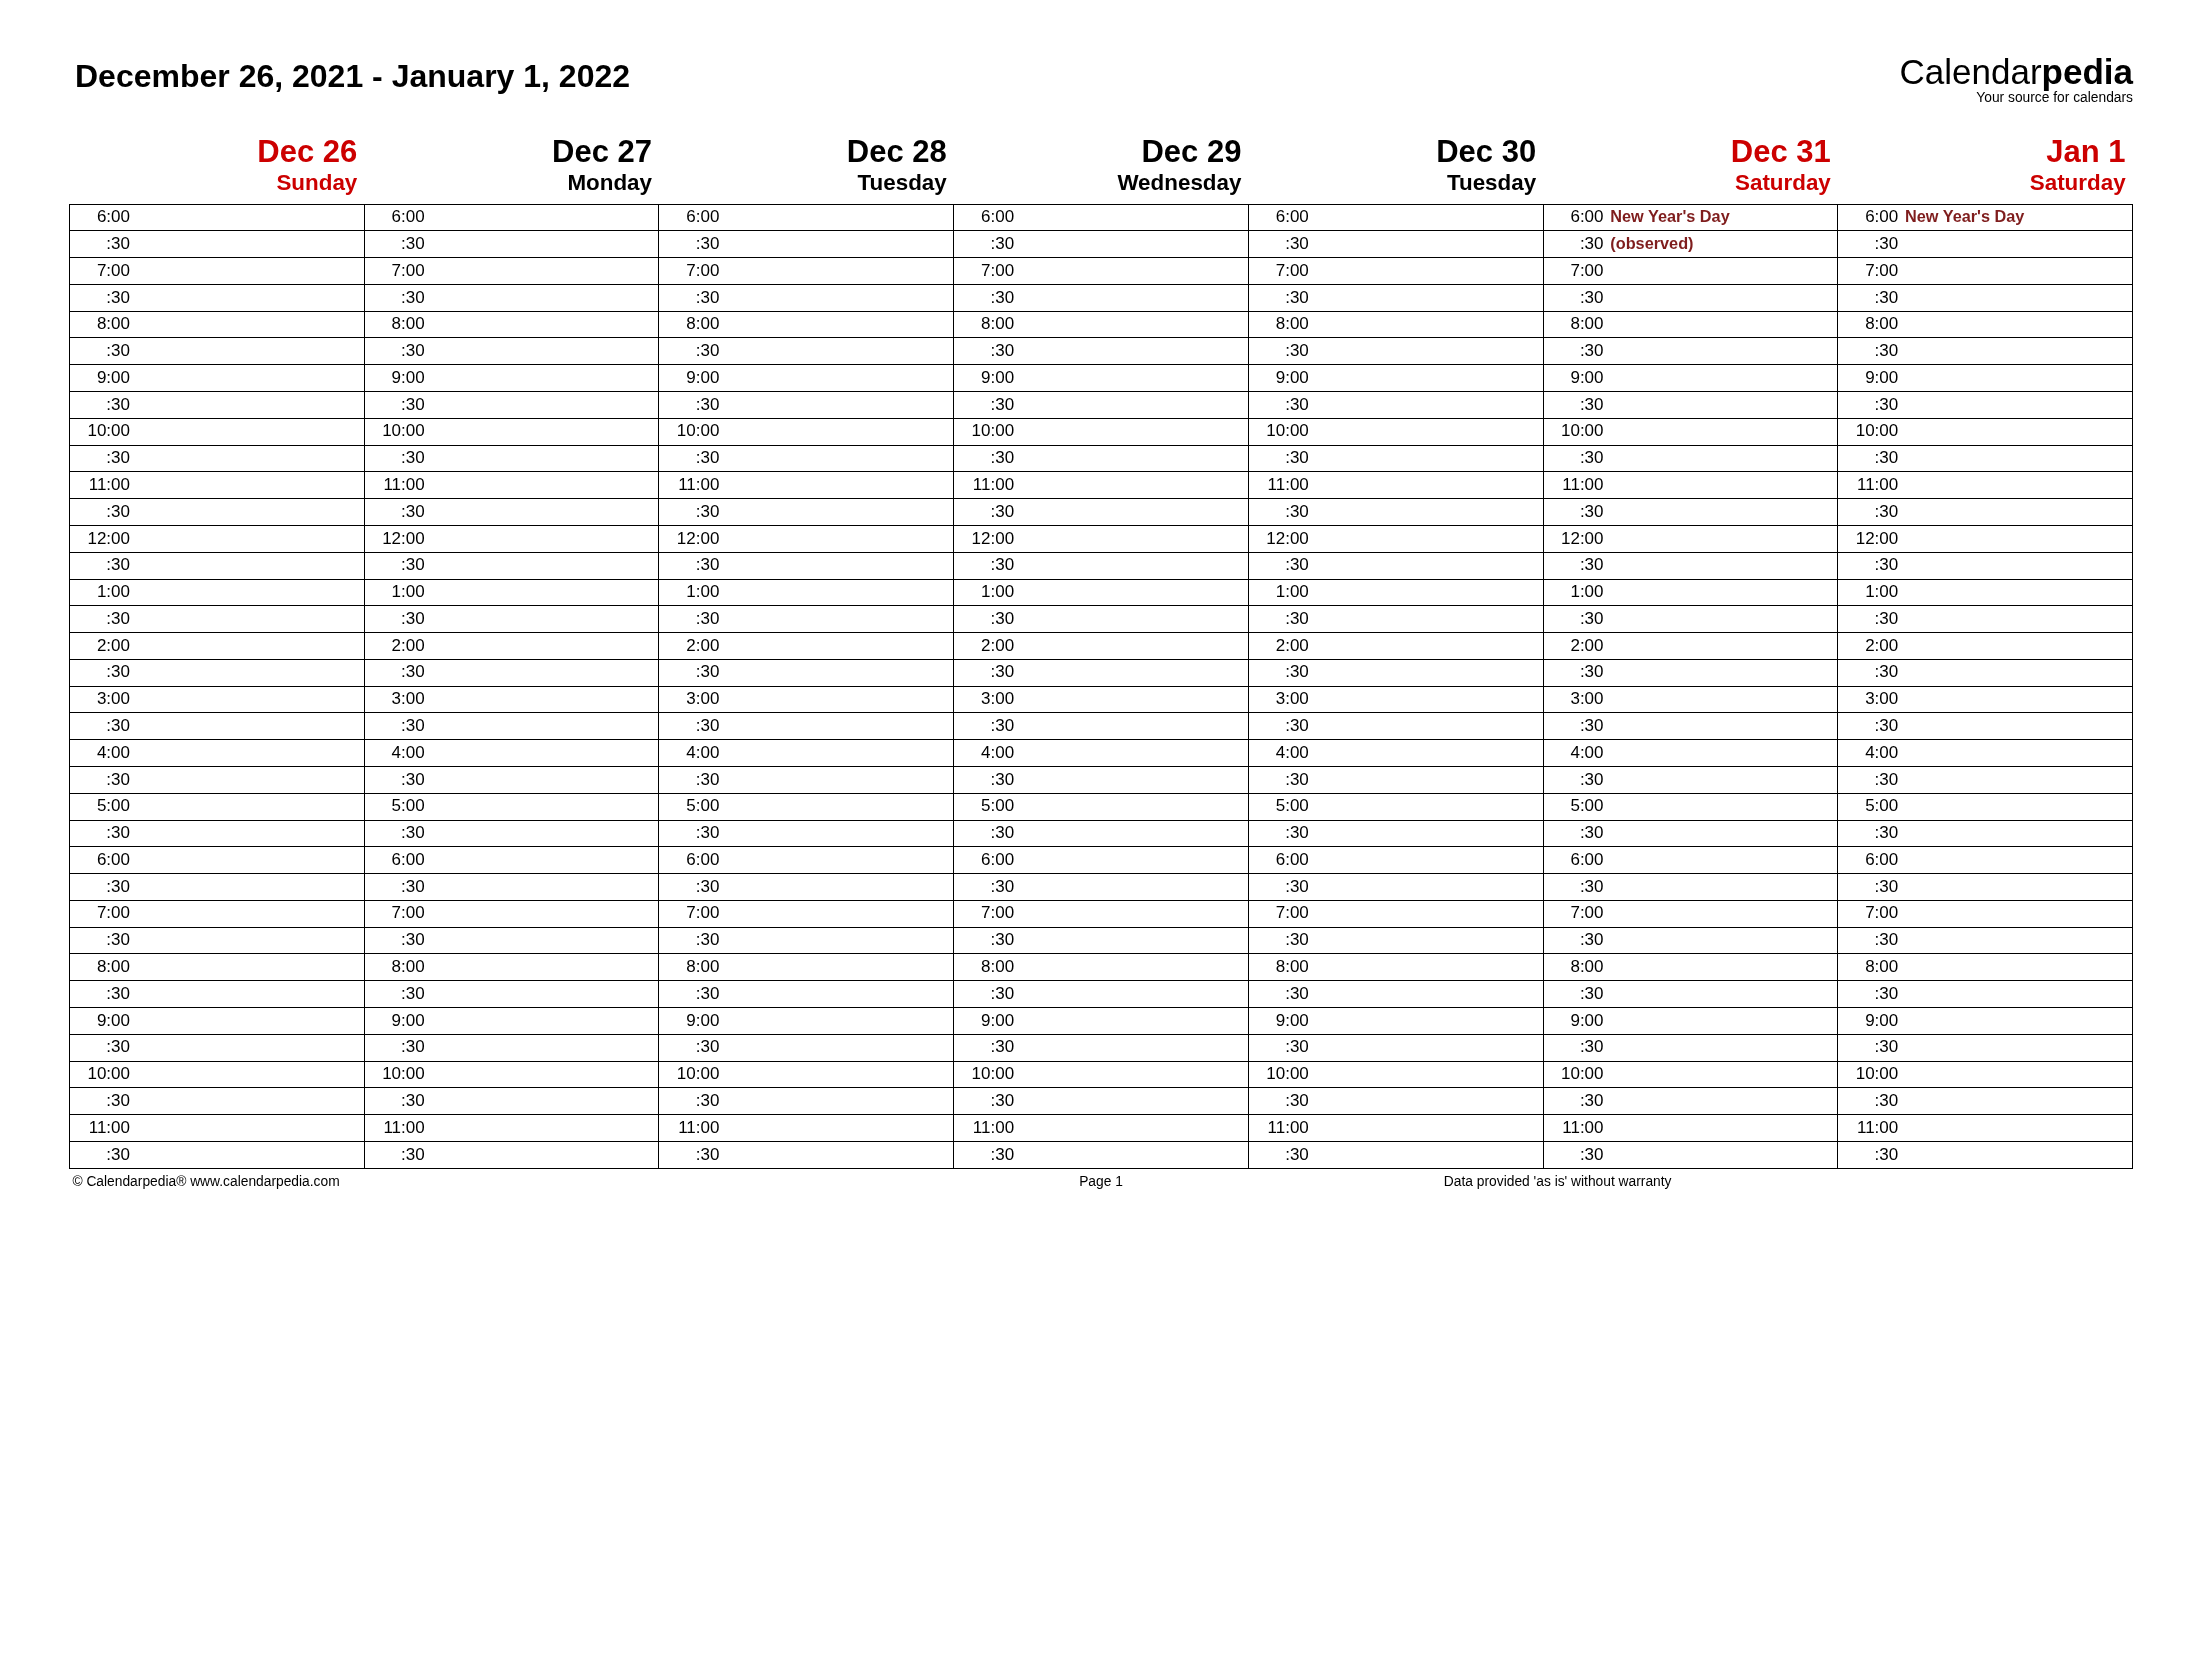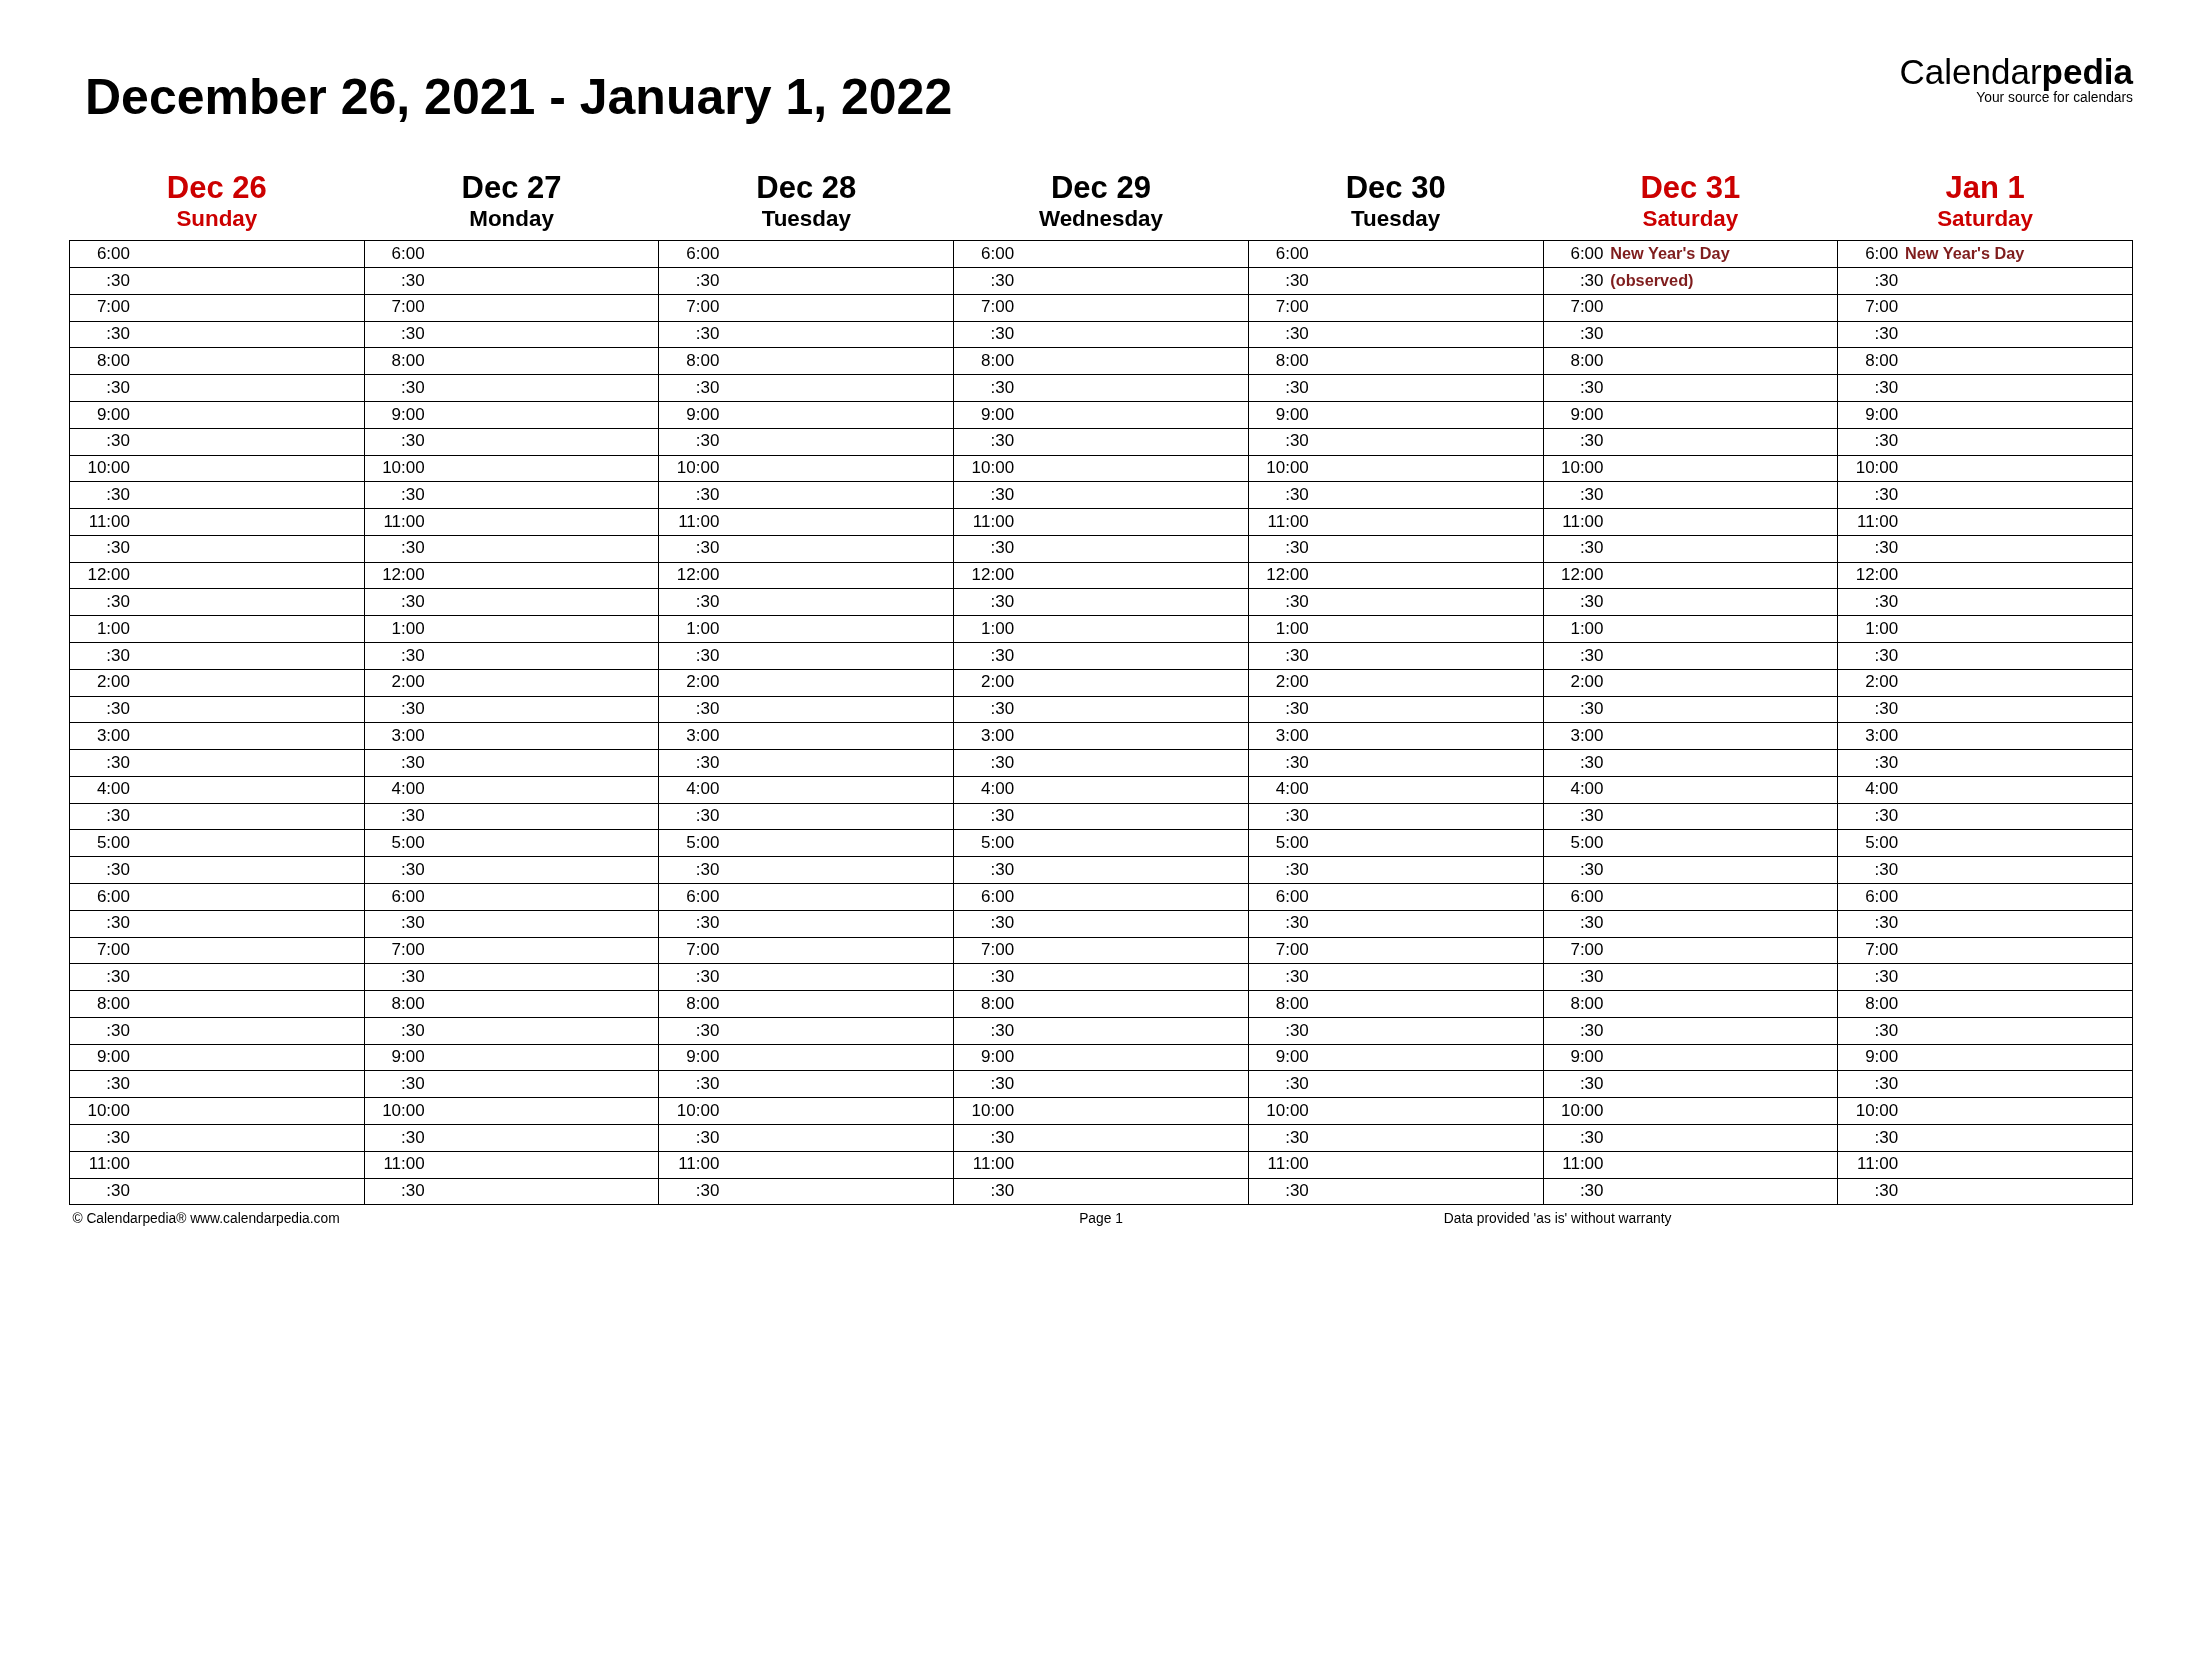--- a/index.html
+++ b/index.html
@@ -12,23 +12,23 @@
   .page {
     width: 100%;
   }
   .header-row {
     display: flex;
     justify-content: space-between;
     align-items: flex-start;
     margin-bottom: 26px;
   }
   .title {
-    font-size: 50px;
-    font-weight: bold;
-    margin: 16px;
+    font-size: 32px;
+    font-weight: bold;
+    margin: 6px;
   }
   .brand {
     text-align: right;
   }
   .brand-name {
     font-size: 35px;
   }
   .brand-bold {
     font-weight: bold;
   }
@@ -44,21 +44,21 @@
   table.cal th, table.cal td {
     border: 0.9px solid #000;
     font-size: 17px;
     vertical-align: top;
   }
   table.cal th {
     border-top: none;
     border-left: none;
     border-right: none;
     border-bottom: 1.7px solid #000;
-    text-align: center;
+    text-align: right;
     padding: 3.4px 6.9px 6.9px 6.9px;
     font-weight: bold;
   }
   .th-first { border-left: none; }
   .th-last  { border-right: none; }
   .date-lbl {
     font-size: 31px;
     font-weight: bold;
     line-height: 1.1;
   }

